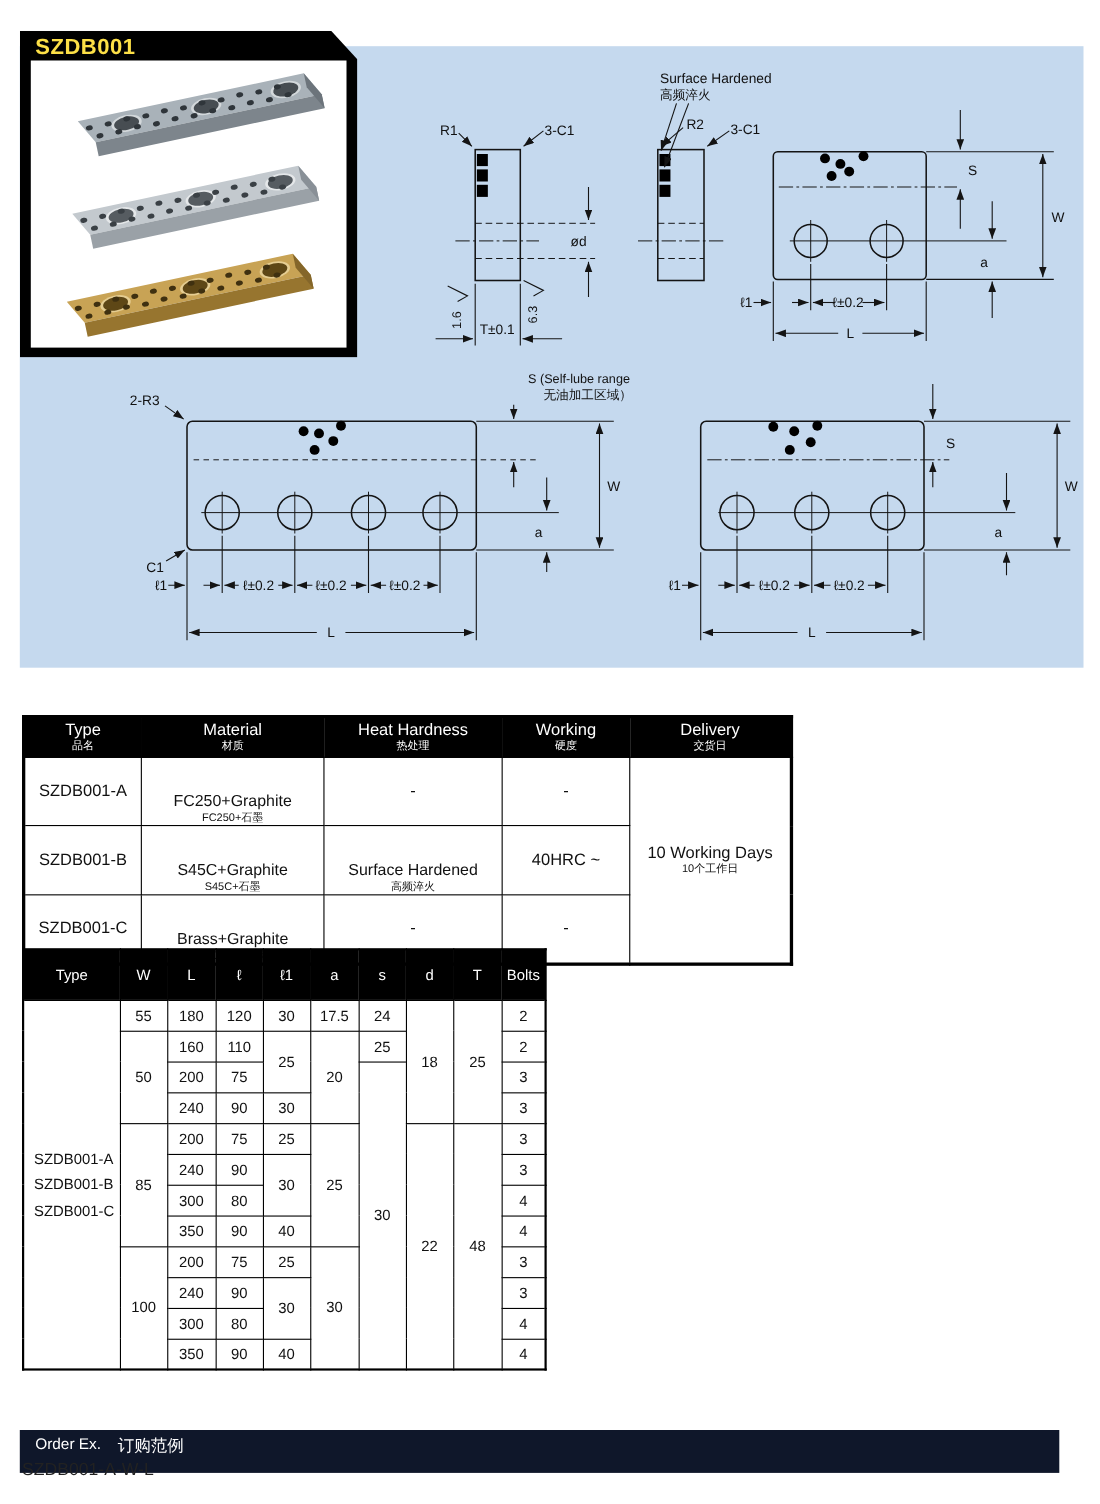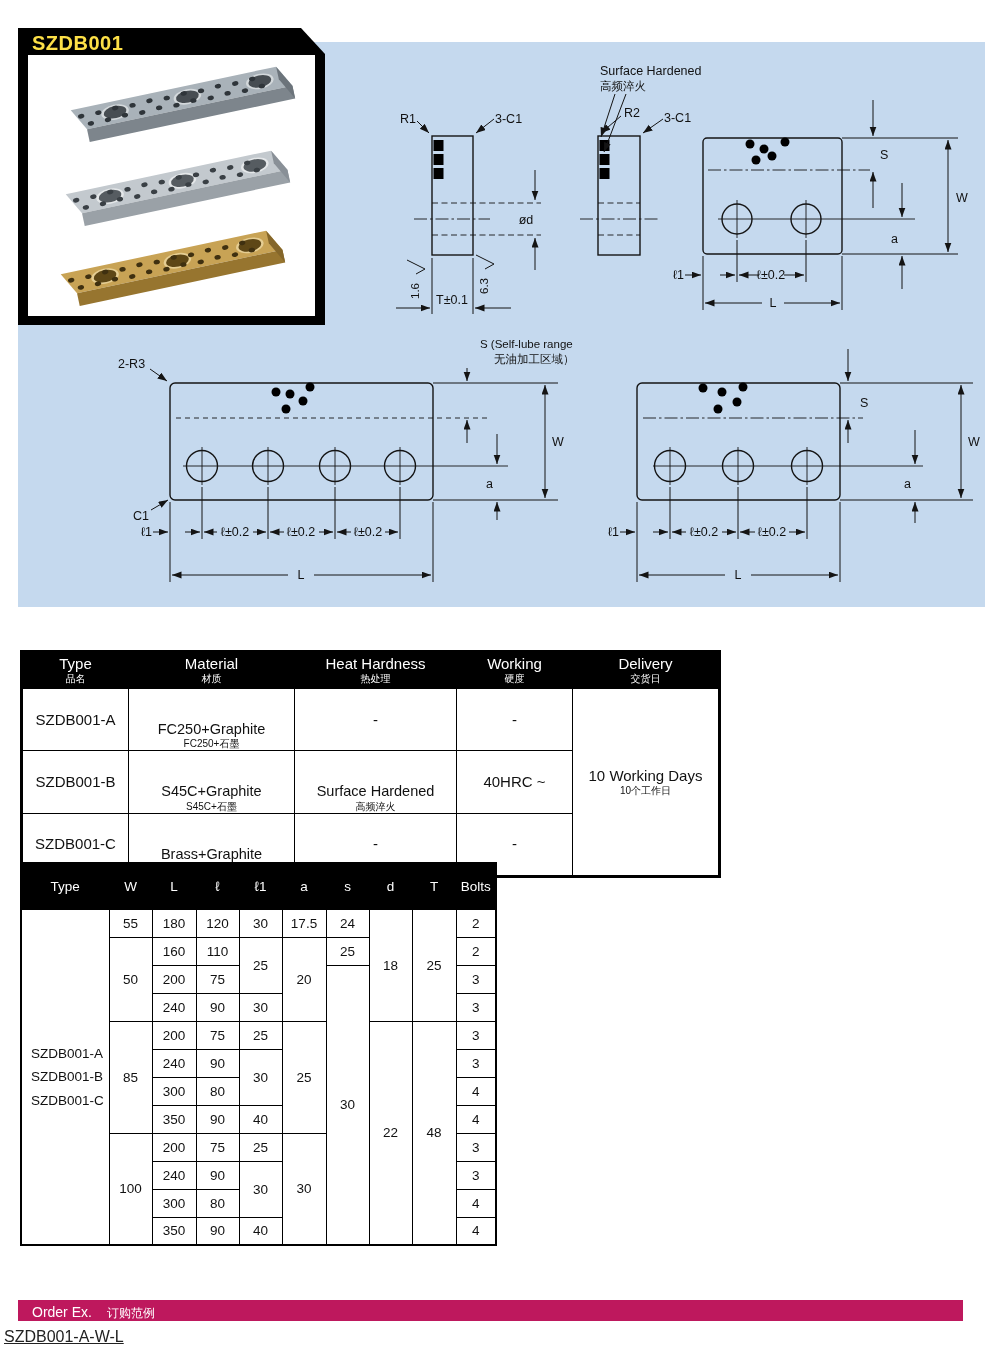--- a/index.html
+++ b/index.html
@@ -34,25 +34,25 @@
 
   .dim { position:absolute; left:20px; top:862px; width:475px; border:2.5px solid #000; }
   .dim th, .dim td { border:1.5px solid #000; text-align:center; vertical-align:middle; }
   .dim thead th { background:#000; color:#fff; font-weight:normal; height:46px;
                   font-size:13.5px; border-color:#000; }
   .dim tbody td { height:28px; font-size:13.5px; }
   .dim .typecell { text-align:left; padding-left:9px; }
   .dim .typecell div { margin:8.5px 0; font-size:13.5px; }
 
   
-  .order-bar { position:absolute; left:18px; top:1300px; width:945px; height:21px;
-               background:#be185d; color:#fff; }
+  .order-bar { position:absolute; left:18px; top:1300px; width:945px; height:39px;
+               background:#0f172a; color:#fff; }
   .order-en { position:absolute; left:14px; top:4px; font-size:14px; }
-  .order-cn { position:absolute; left:89px; top:5px; font-size:12px; }
-  .order-example { position:absolute; left:4px; top:1328px; font-size:16px; color:#222;text-decoration:underline; }
+  .order-cn { position:absolute; left:89px; top:5px; font-size:15px; }
+  .order-example { position:absolute; left:20px; top:1328px; font-size:16px; color:#222; }
 
   
   .ol { stroke:#141414; stroke-width:1.4; fill:none; }
   .thin { stroke:#141414; stroke-width:0.9; fill:none; }
   .dl { stroke:#141414; stroke-width:1; fill:none; }
   .lb { font-family:"Liberation Sans",sans-serif; font-size:12.5px; fill:#111; }
   .lbs { font-family:"Liberation Sans",sans-serif; font-size:11.5px; fill:#111; }
   .plug { fill:#000; }
   .gdot { fill:#000; }
 </style>

